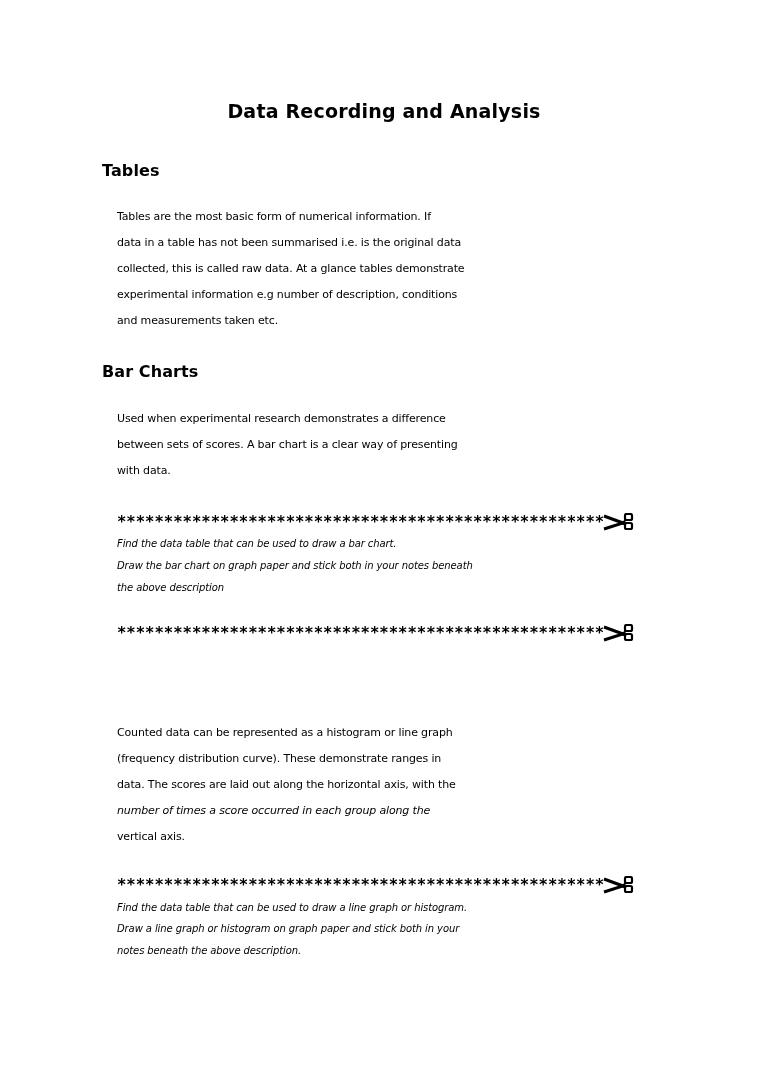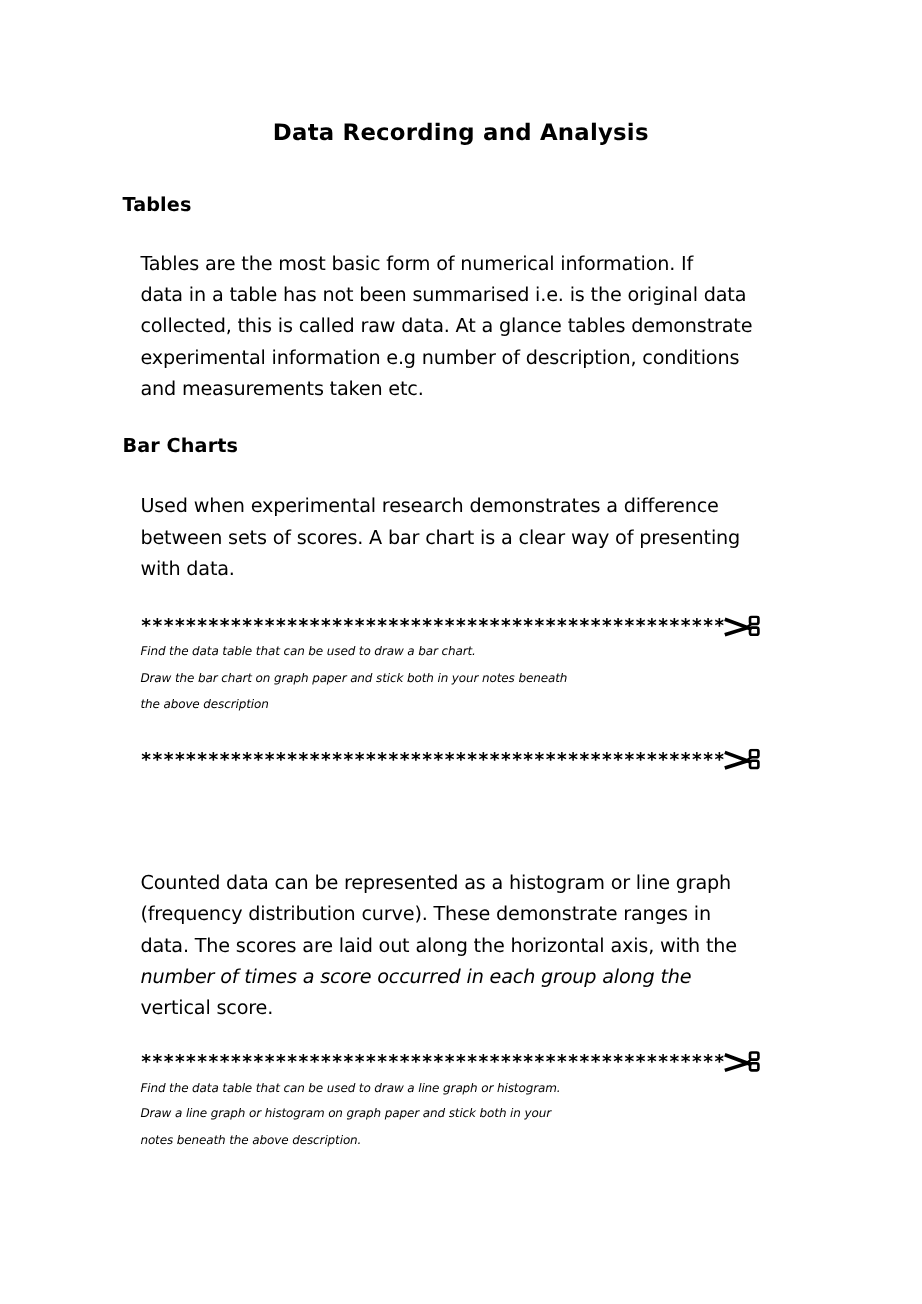--- a/index.html
+++ b/index.html
@@ -35,21 +35,21 @@
     letter-spacing: 0.2px;
   }
   .heading {
     left: 102px;
     font-size: 16px;
     font-weight: bold;
     letter-spacing: 0.1px;
   }
   .body-line {
     left: 117px;
-    font-size: 16px;
+    font-size: 11px;
     letter-spacing: -0.15px;
   }
   .italic-line {
     left: 117px;
     font-size: 10px;
     font-style: oblique;
     letter-spacing: -0.1px;
   }
   .cutline {
     left: 117px;
@@ -114,21 +114,21 @@
       <rect x="22" y="1" width="7" height="6" rx="1.5" fill="none" stroke="#000" stroke-width="2.2"></rect>
       <rect x="22" y="10" width="7" height="6" rx="1.5" fill="none" stroke="#000" stroke-width="2.2"></rect>
       <path d="M19 10 L23 7 M19 10 L23 12" stroke="#000" stroke-width="2"></path>
     </svg>
   </div>
 
   <div class="abs body-line" style="top:726px;">Counted data can be represented as a histogram or line graph</div>
   <div class="abs body-line" style="top:752px;">(frequency distribution curve). These demonstrate ranges in</div>
   <div class="abs body-line" style="top:778px;">data. The scores are laid out along the horizontal axis, with the</div>
   <div class="abs body-line" style="top:804px;font-style:italic;">number of times a score occurred in each group along the</div>
-  <div class="abs body-line" style="top:830px;">vertical score.</div>
+  <div class="abs body-line" style="top:830px;">vertical axis.</div>
 
   <div class="abs cutline" style="top:876px;">
     <span class="stars">****************************************************</span>
     <svg class="scissors" viewBox="0 0 32 18">
       <path d="M1 3 L20 10 L1 16" fill="none" stroke="#000" stroke-width="3" stroke-linejoin="miter"></path>
       <rect x="22" y="1" width="7" height="6" rx="1.5" fill="none" stroke="#000" stroke-width="2.2"></rect>
       <rect x="22" y="10" width="7" height="6" rx="1.5" fill="none" stroke="#000" stroke-width="2.2"></rect>
       <path d="M19 10 L23 7 M19 10 L23 12" stroke="#000" stroke-width="2"></path>
     </svg>
   </div>

